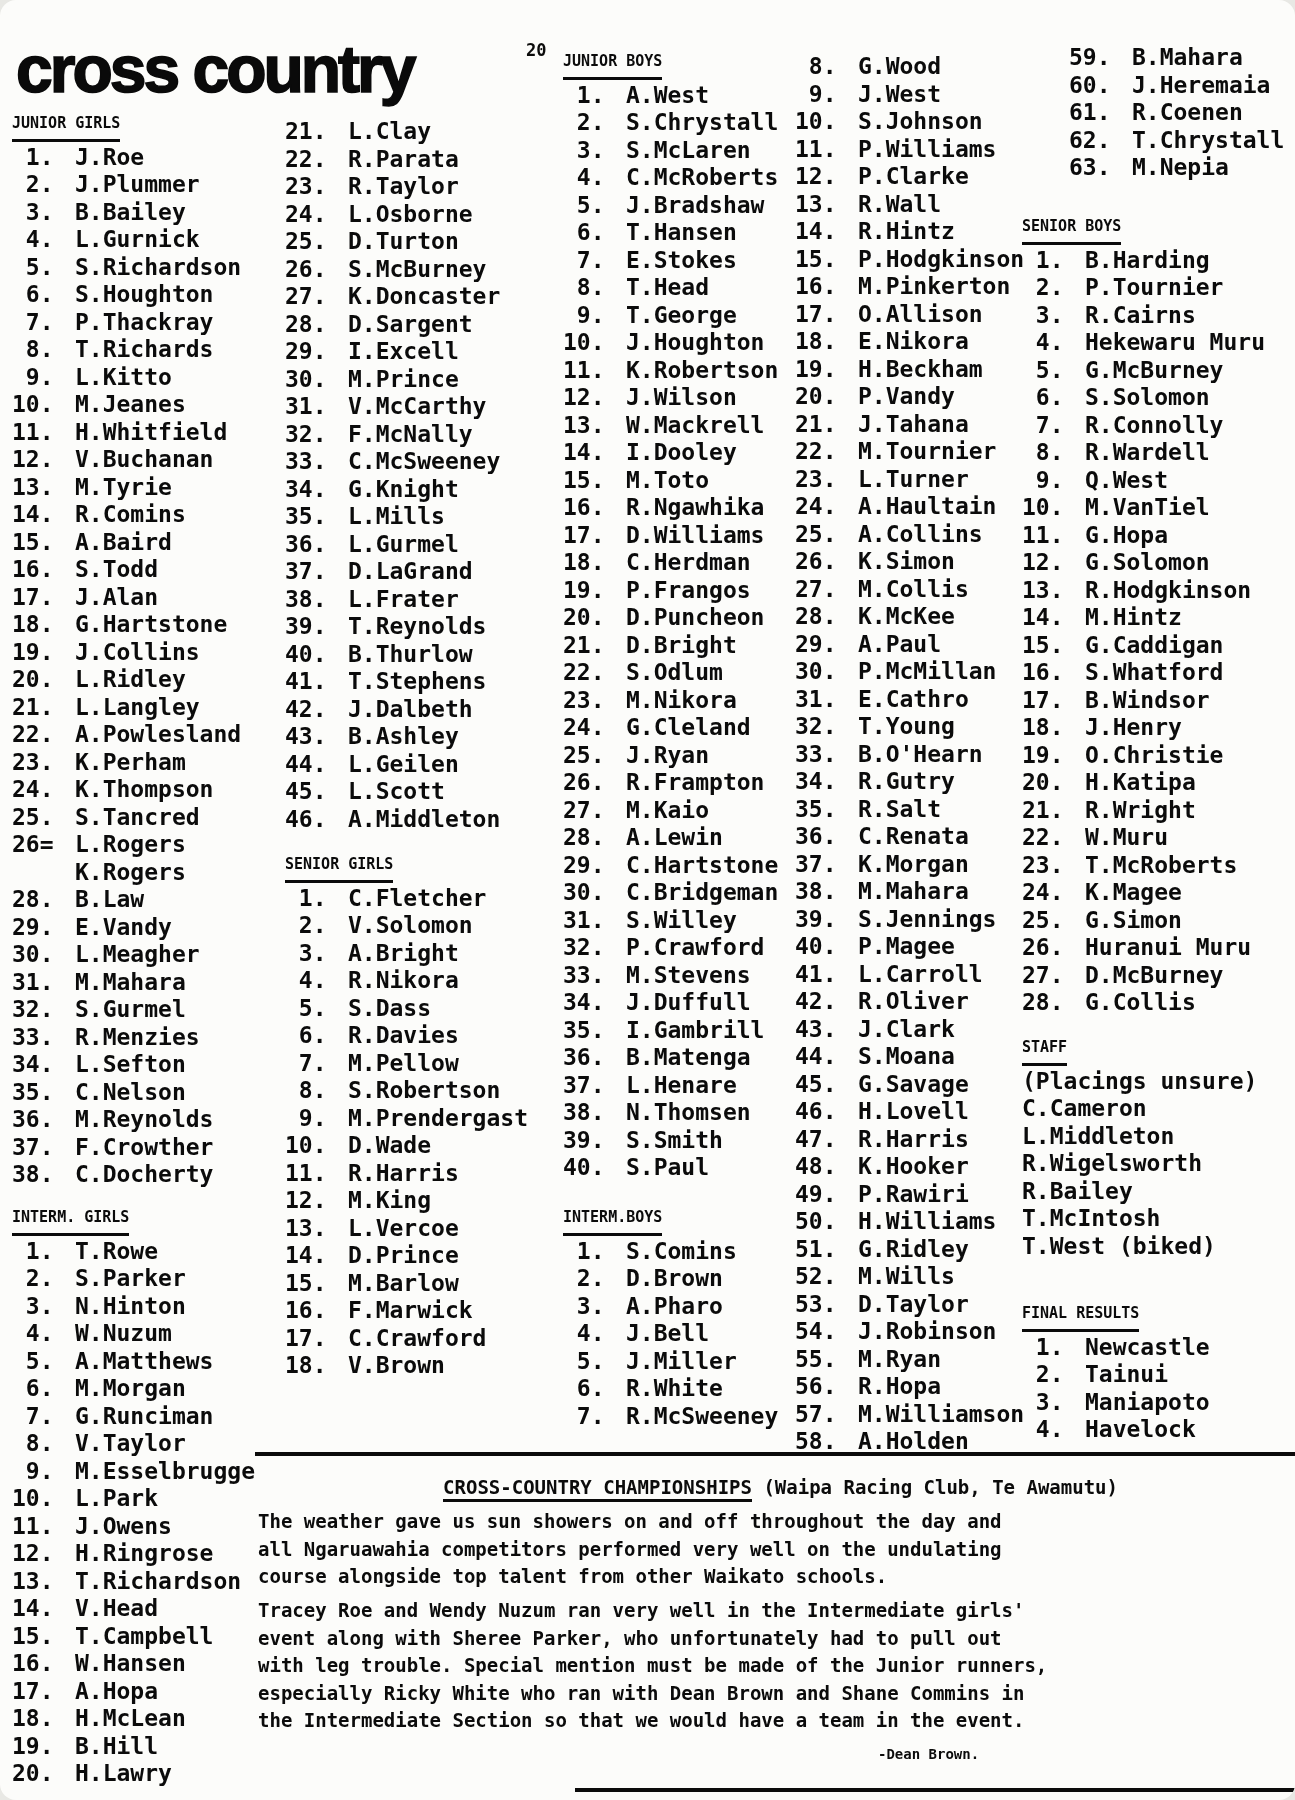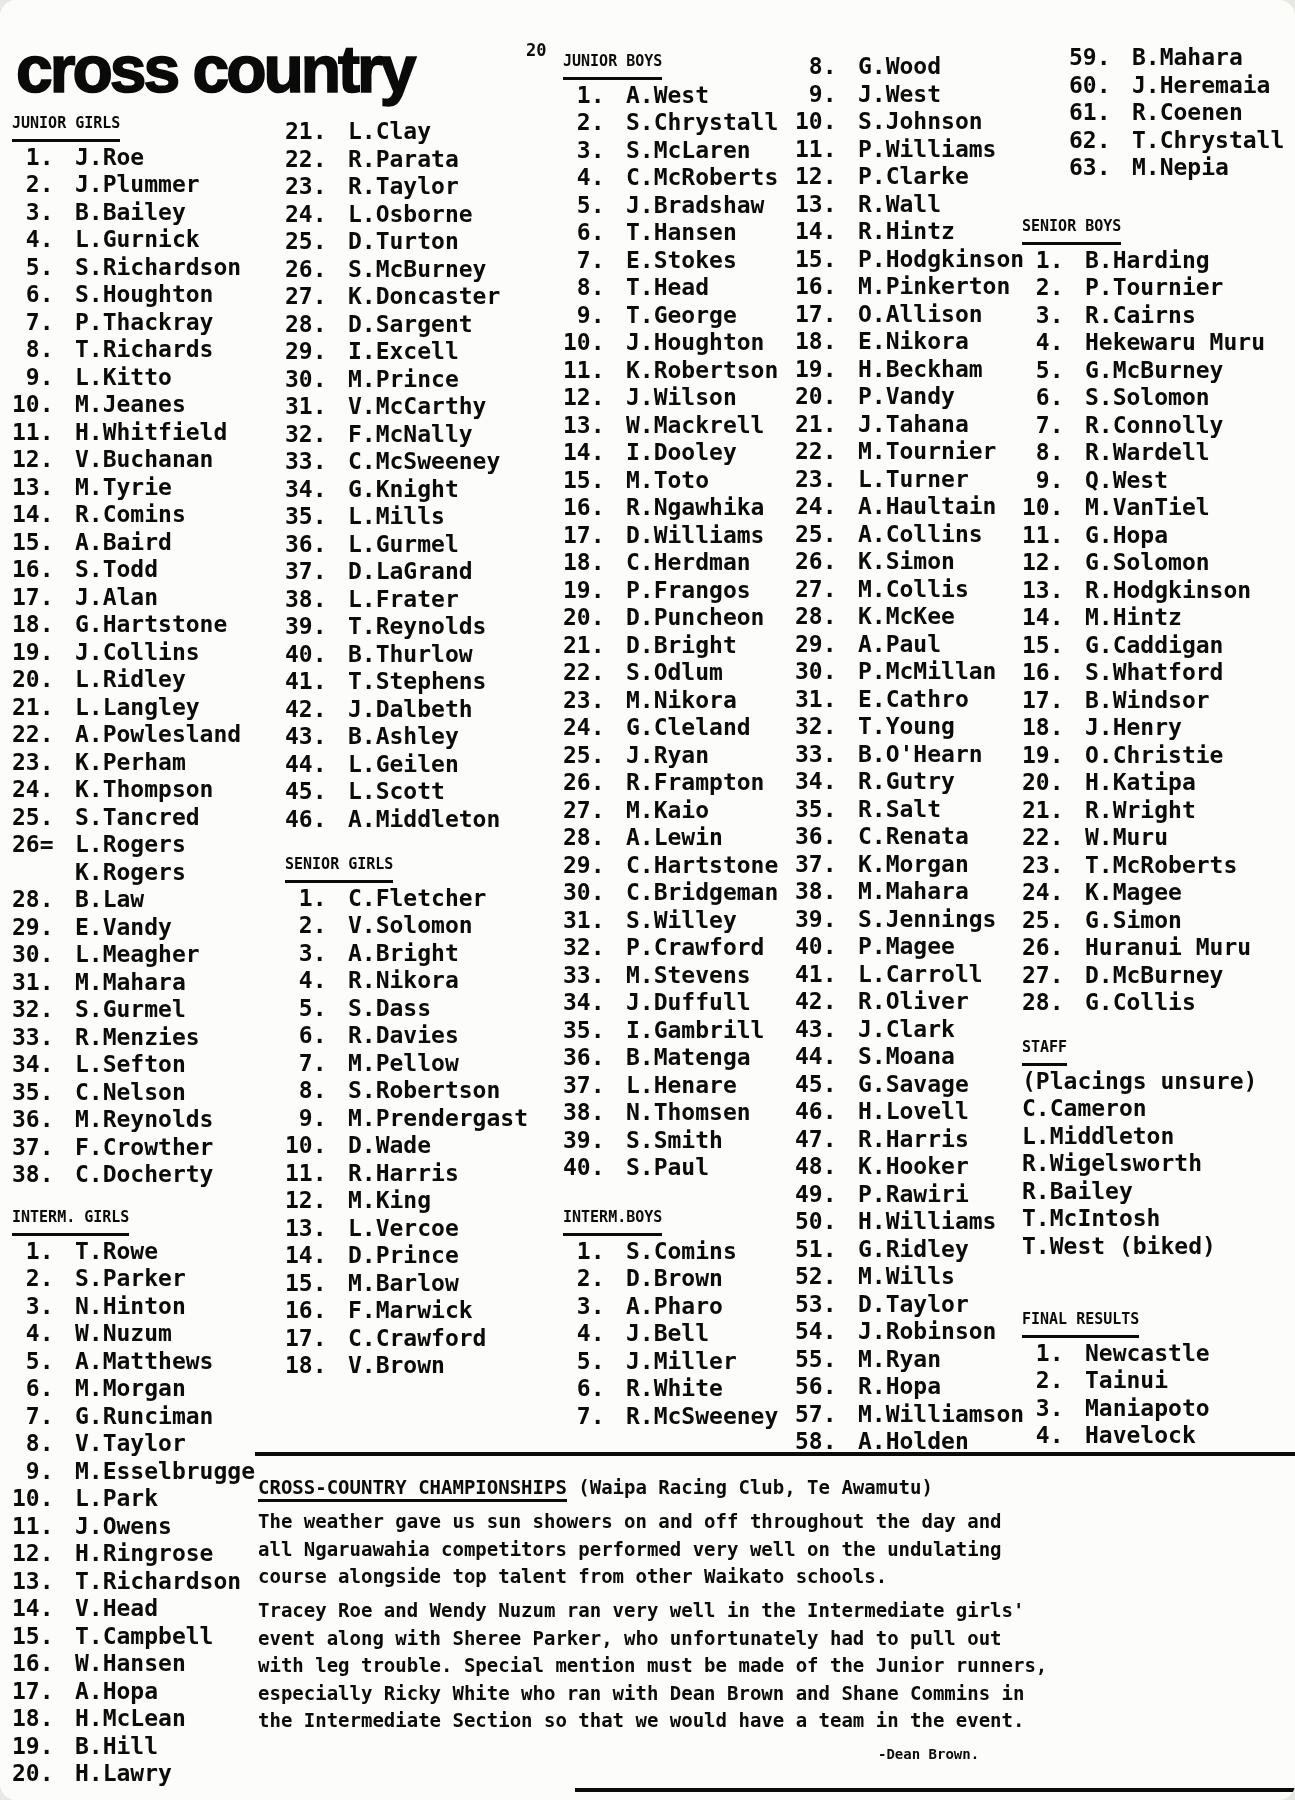--- a/index.html
+++ b/index.html
@@ -308,32 +308,32 @@
       <div class="section" style="left: 1022px; top: 1034px;">
         <div class="sec-title">STAFF</div>
         <div class="row">(Placings unsure)</div>
         <div class="row">C.Cameron</div>
         <div class="row">L.Middleton</div>
         <div class="row">R.Wigelsworth</div>
         <div class="row">R.Bailey</div>
         <div class="row">T.McIntosh</div>
         <div class="row">T.West (biked)</div>
       </div>
-      <div class="section" style="left: 1022px; top: 1300px; margin-top: 6px;">
+      <div class="section" style="left: 1022px; top: 1300px;">
         <div class="sec-title">FINAL RESULTS</div>
         <div class="row"><span class="num">1.</span><span>Newcastle</span></div>
         <div class="row"><span class="num">2.</span><span>Tainui</span></div>
         <div class="row"><span class="num">3.</span><span>Maniapoto</span></div>
         <div class="row"><span class="num">4.</span><span>Havelock</span></div>
       </div>
     </div>
 
   <div class="rule" style="left:255px; top:1452px; width:1040px; height:3.5px;"></div>
 
-  <div class="footer-block" style="top:1474px;">
+  <div class="footer-block" style="top:1474px;text-align:right;">
     <span class="fhead-u">CROSS-COUNTRY CHAMPIONSHIPS</span><span> (Waipa Racing Club, Te Awamutu)</span>
   </div>
 
   <p class="footer-block fp" style="top:1508px;">The weather gave us sun showers on and off throughout the day and
 all Ngaruawahia competitors performed very well on the undulating
 course alongside top talent from other Waikato schools.</p>
 
   <p class="footer-block fp" style="top:1597px;">Tracey Roe and Wendy Nuzum ran very well in the Intermediate girls'
 event along with Sheree Parker, who unfortunately had to pull out
 with leg trouble. Special mention must be made of the Junior runners,

